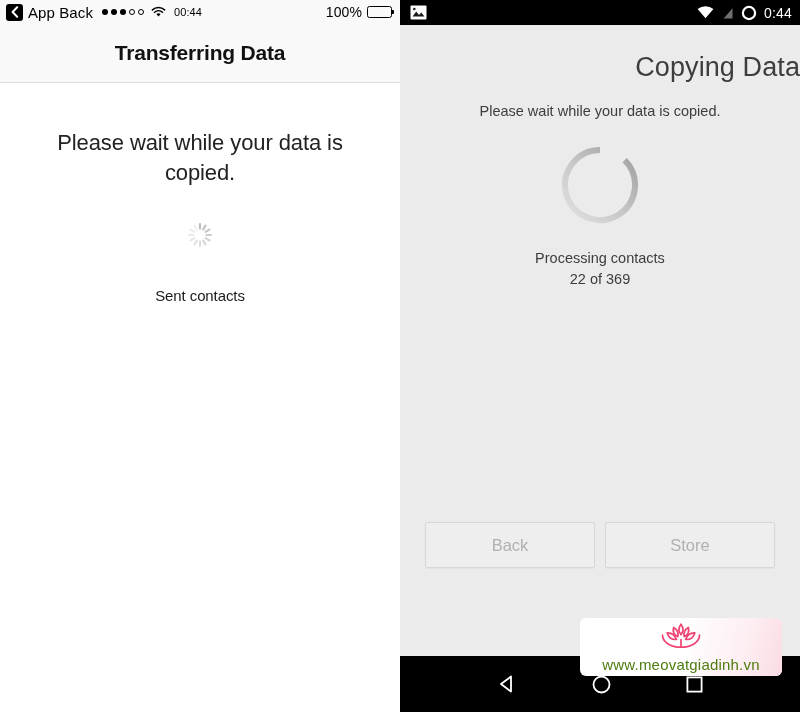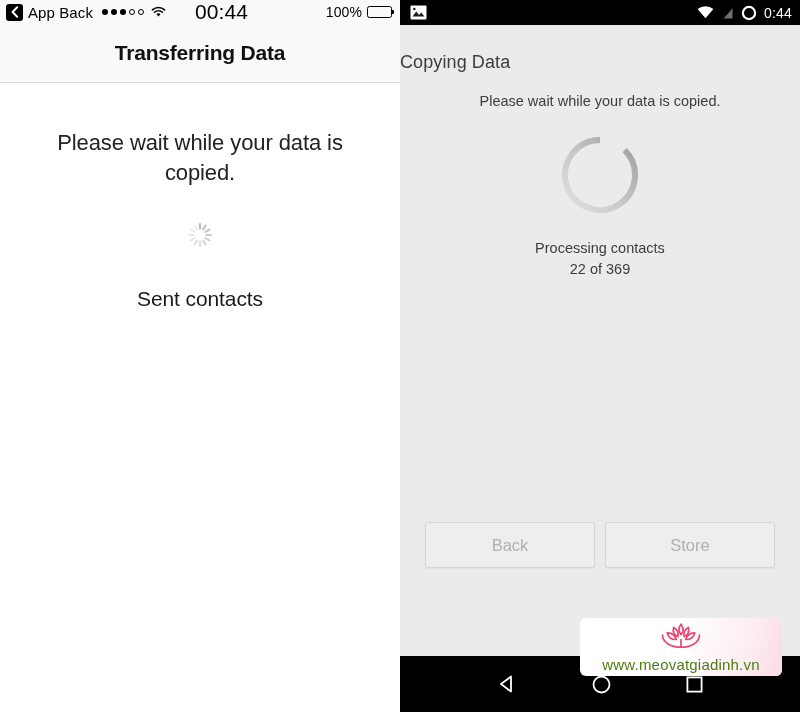--- a/index.html
+++ b/index.html
@@ -68,23 +68,22 @@
     border-radius: 50%;
     background: #000;
   }
   .dot.hollow {
     background: transparent;
     border: 1px solid #000;
     width: 4px; height: 4px;
   }
   .ios-wifi { margin-right: 8px; display: flex; align-items: center; }
   .ios-time {
-    font-size: 21px;
+    font-size: 11px;
     font-weight: 400;
-    margin-left: 21px;
   }
   .ios-status-right {
     margin-left: auto;
     display: flex;
     align-items: center;
     gap: 5px;
   }
   .ios-batt-pct { font-size: 14px; }
   .ios-battery {
     width: 25px; height: 12px;
@@ -132,21 +131,21 @@
     padding: 0 38px;
     letter-spacing: -0.1px;
   }
   .ios-spinner-wrap {
     margin-top: 34px;
     display: flex;
     justify-content: center;
   }
   .ios-status-line {
     margin-top: 38px;
-    font-size: 21px;
+    font-size: 15px;
     color: #1a1a1a;
     letter-spacing: -0.1px;
   }
 
   
   .android-phone {
     position: relative;
     width: 400px;
     height: 712px;
     background: #ebebeb;
@@ -171,22 +170,22 @@
     font-size: 14px;
     letter-spacing: 0.2px;
   }
   .and-content {
     height: 631px;
     background: #ebebeb;
     position: relative;
     box-sizing: border-box;
   }
   .and-title {
-    text-align: left;
-    font-size: 18px;
+    text-align: right;
+    font-size: 27px;
     color: #3d3d3d;
     padding-top: 27px;
     letter-spacing: 0.1px;
   }
   .and-subtitle {
     text-align: center;
     font-size: 14.5px;
     color: #3d3d3d;
     margin-top: 20px;
   }

